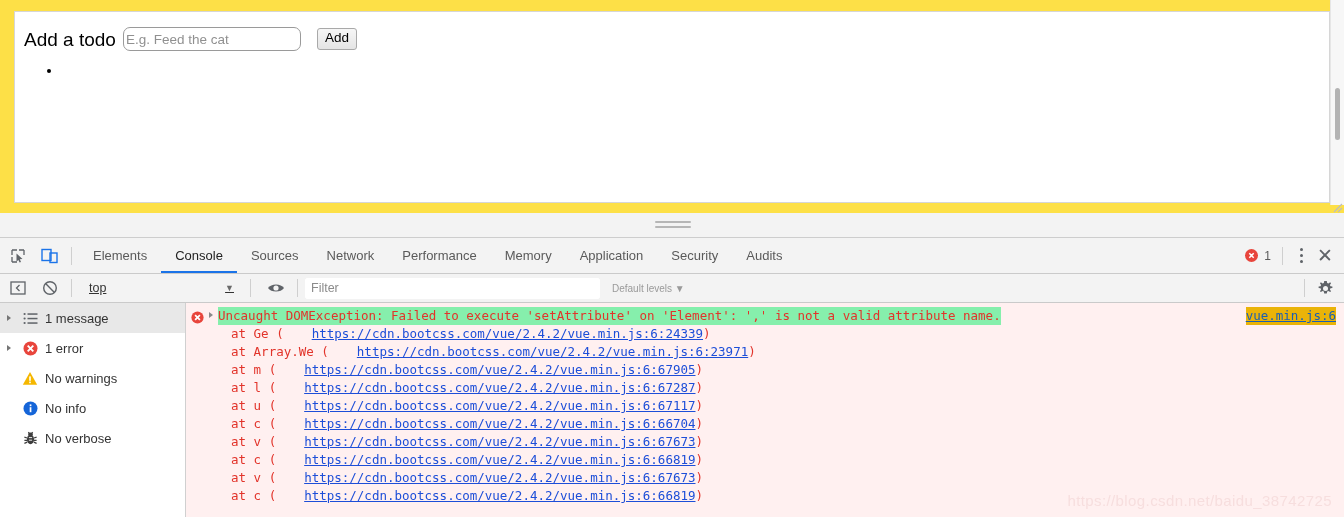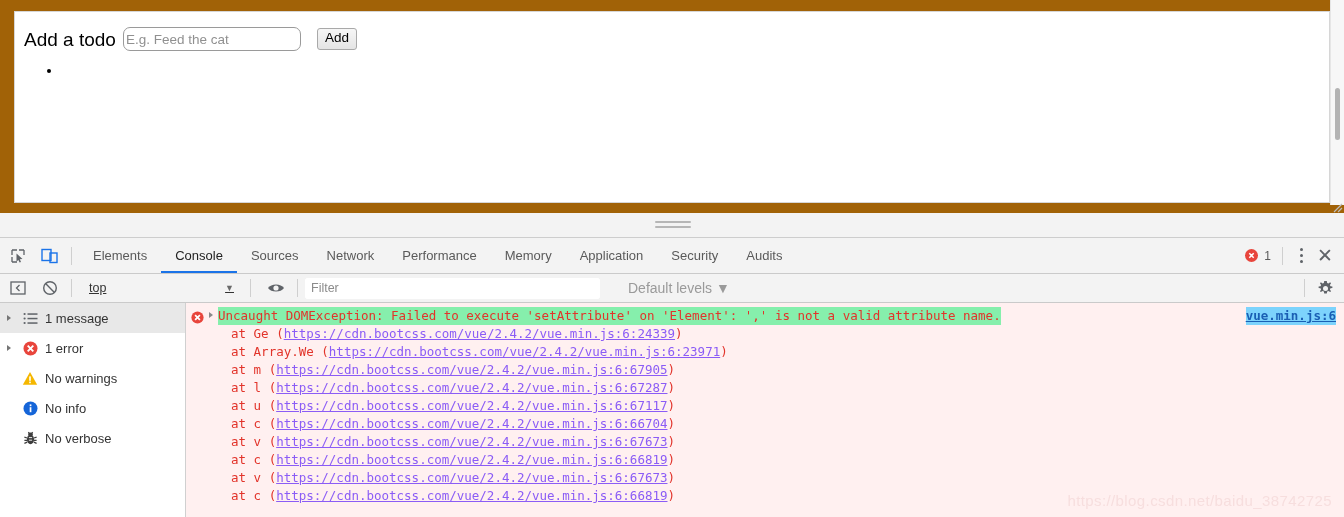--- a/index.html
+++ b/index.html
@@ -14,21 +14,21 @@
     overflow: hidden;
     position: relative;
   }
 
   
   #page-area {
     position: absolute;
     left: 0; top: 0;
     width: 1344px;
     height: 213px;
-    background: #a16207;
+    background: #fde047;
     box-sizing: border-box;
   }
   #page-viewport {
     position: absolute;
     left: 14px;
     top: 11px;
     width: 1316px;
     height: 192px;
     background: #ffffff;
     border: 1px solid #d6d6d6;
@@ -272,23 +272,23 @@
     background: #ffffff;
     font-size: 12.5px;
     font-family: "Liberation Sans", sans-serif;
     color: #333;
     padding: 0 5px;
     outline: none;
     border-radius: 2px;
   }
   #filter-input::placeholder { color: #8b8b8b; opacity: 1; }
   #levels-select {
-    font-size: 14px;
+    font-size: 10px;
     color: #9a9a9a;
-    margin-left: 28px;
+    margin-left: 12px;
     cursor: default;
     white-space: nowrap;
   }
   #toolbar-right {
     margin-left: auto;
     display: flex;
     align-items: center;
     padding-right: 6px;
   }
   #settings-gear {
@@ -376,39 +376,39 @@
     line-height: 18px;
     white-space: nowrap;
   }
   #msg-source-link {
     position: absolute;
     right: 8px;
     top: 0px;
     font-size: 12.5px;
     font-family: "DejaVu Sans Mono", monospace;
     color: #1a5fb4;
-    background: #7dd3fc;
+    background: #eab308;
     text-decoration: underline;
     line-height: 18px;
     cursor: pointer;
     white-space: nowrap;
-    font-weight: bold;
   }
   .stack-line {
     font-size: 12.5px;
     font-family: "DejaVu Sans Mono", monospace;
     color: #e2332a;
     line-height: 18px;
     padding-left: 45px;
     white-space: nowrap;
   }
   .stack-line a {
-    color: #8b5cf6;
+    color: #1d4ed8;
     text-decoration: underline;
     cursor: pointer;
+    margin-left: 28px;
   }
   #watermark {
     position: absolute;
     right: 12px;
     bottom: 9px;
     font-size: 15px;
     font-family: "Liberation Sans", sans-serif;
     color: #f7dede;
     letter-spacing: 0.4px;
     white-space: nowrap;

